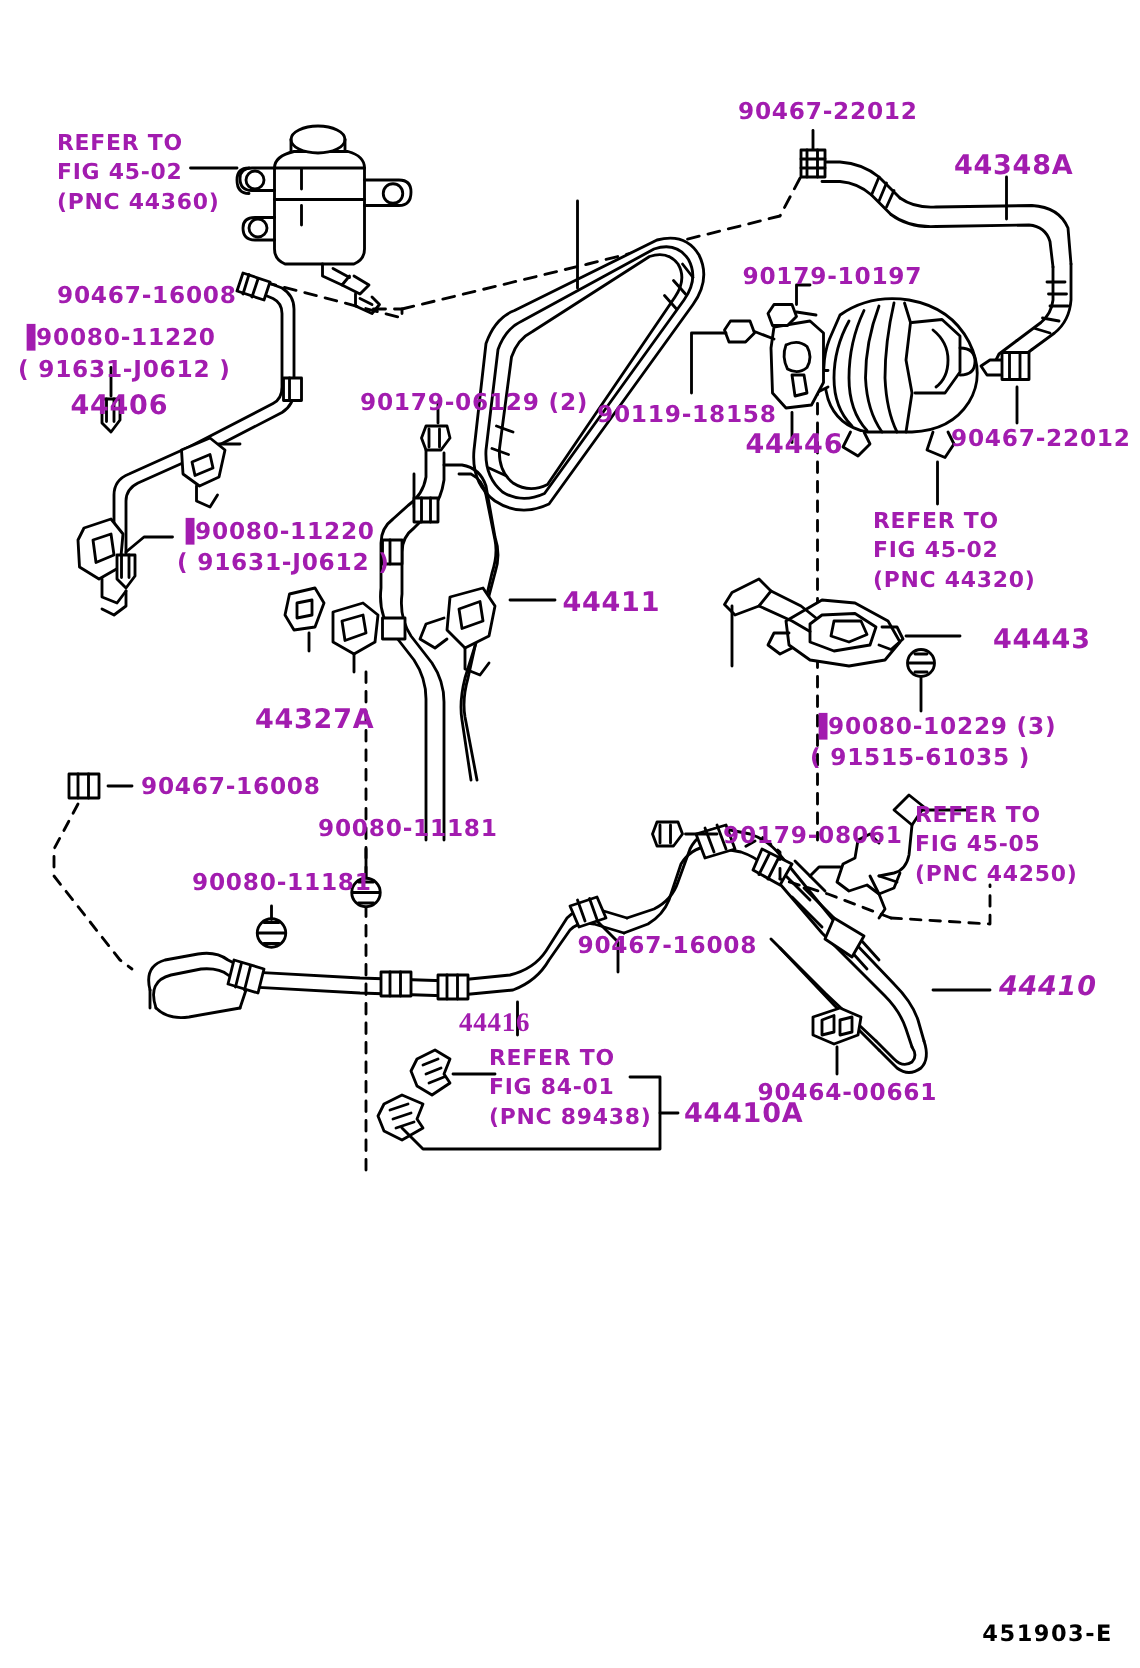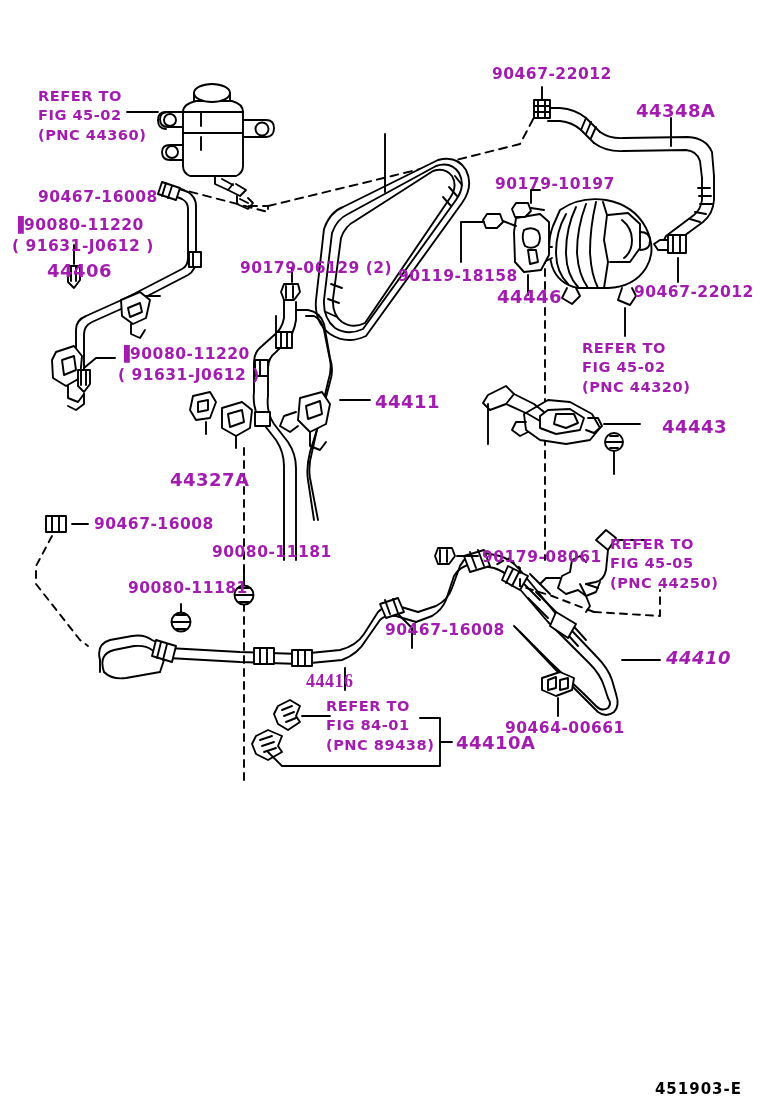--- a/index.html
+++ b/index.html
@@ -401,20 +401,22 @@
   <div class="lbl p" style="left:118px; top:344px;"><span class="sym">▐</span><span>90080-11220</span>
 <span>( 91631-J0612 )</span></div>
 
   <div class="lbl pn" style="left:170px; top:436px;margin-top:32px;">44327A</div>
 
   <div class="lbl pn" style="left:375px; top:390px;">44411</div>
 
 
   <div class="lbl pn" style="left:620px; top:415px;margin-left:42px;">44443</div>
 
+  <div class="lbl p" style="left:540px; top:474px;"><span class="sym">▐</span><span>90080-10229 (3)</span>
+<span>( 91515-61035 )</span></div>
 
   <div class="lbl p" style="left:94px; top:514px;">90467-16008</div>
 
   <div class="lbl p" style="left:482px; top:547px;">90179-08061</div>
 
   <div class="lbl ref multi" style="left:610px; top:534px;"><span>REFER TO</span>
 <span>FIG 45-05</span>
 <span>(PNC 44250)</span></div>
 
   <div class="lbl p" style="left:212px; top:542px;">90080-11181</div>

